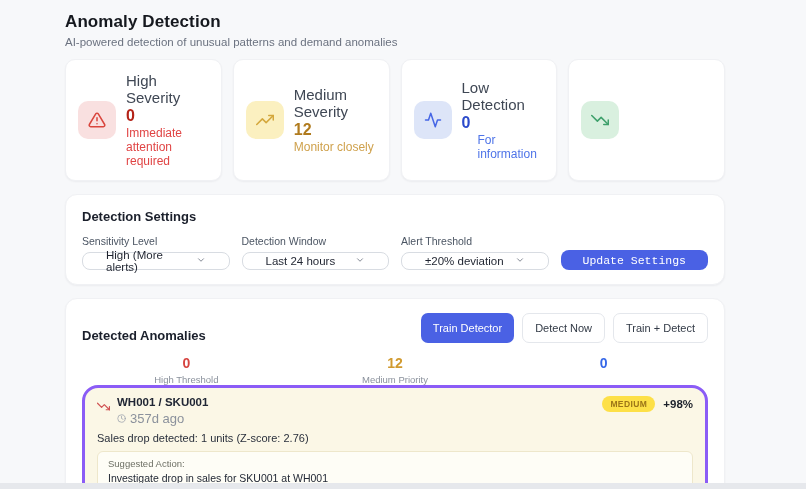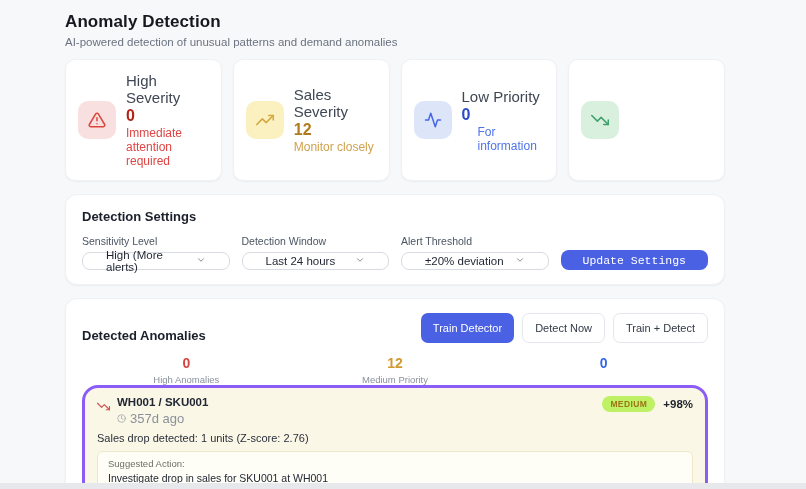--- a/index.html
+++ b/index.html
@@ -80,21 +80,21 @@
     background: #fbf7e6; border: 3px solid #8b5cf6; border-radius: 16px;
     padding: 8px 12px 9px; margin-top: 0;
   }
   .anomaly-top { display: flex; align-items: flex-start; justify-content: space-between; }
   .anomaly-id { display: flex; gap: 7px; }
   .trend-ico { margin-top: 3px; }
   .anomaly-name { font-size: 11.5px; font-weight: 700; color: #202634; }
   .anomaly-time { display: flex; align-items: center; gap: 4px; margin-top: 3px; color: #8b919c; font-size: 13px; }
   .anomaly-right { display: flex; align-items: center; gap: 8px; }
   .badge {
-    background: #bef264; color: #9c7518; font-size: 8.5px; font-weight: 700;
+    background: #fde047; color: #9c7518; font-size: 8.5px; font-weight: 700;
     letter-spacing: .4px; padding: 3px 8px; border-radius: 10px;
   }
   .pct { font-size: 11.5px; font-weight: 700; color: #1c212b; }
   .anomaly-desc { font-size: 11px; color: #2a303c; margin-top: 6px; }
   .action-box {
     background: #fefdf6; border: 1px solid #eee7cb; border-radius: 6px;
     padding: 6px 10px; margin-top: 7px;
   }
   .action-label { font-size: 9.5px; color: #6d6f64; }
   .action-text { font-size: 10.5px; color: #232936; margin-top: 3px; }
@@ -127,34 +127,34 @@
     </div>
 
     <div class="stat-card c-amber">
       <div class="stat-icon">
         <svg width="18" height="18" viewBox="0 0 24 24" fill="none" stroke="#d4a73c" stroke-width="2" stroke-linecap="round" stroke-linejoin="round">
             <polyline points="23 6 13.5 15.5 8.5 10.5 1 18"></polyline>
             <polyline points="17 6 23 6 23 12"></polyline>
           </svg>
       </div>
       <div>
-        <div class="stat-label">Sales Severity</div>
+        <div class="stat-label">Medium Severity</div>
         <div class="stat-value">12</div>
         <div class="stat-sub">Monitor closely</div>
       </div>
     </div>
 
     <div class="stat-card c-blue">
       <div class="stat-icon">
         <svg width="18" height="18" viewBox="0 0 24 24" fill="none" stroke="#4666e5" stroke-width="2" stroke-linecap="round" stroke-linejoin="round">
             <polyline points="22 12 18 12 15 21 9 3 6 12 2 12"></polyline>
           </svg>
       </div>
       <div>
-        <div class="stat-label">Low Priority</div>
+        <div class="stat-label">Low Detection</div>
         <div class="stat-value">0</div>
         <div class="stat-sub">For information</div>
       </div>
     </div>
 
     <div class="stat-card c-green">
       <div class="stat-icon">
         <svg width="18" height="18" viewBox="0 0 24 24" fill="none" stroke="#3ea06b" stroke-width="2" stroke-linecap="round" stroke-linejoin="round">
             <polyline points="23 18 13.5 8.5 8.5 13.5 1 6"></polyline>
             <polyline points="17 18 23 18 23 12"></polyline>
@@ -203,21 +203,21 @@
       <div class="header-buttons">
         <button class="btn btn-primary hbtn">Train Detector</button>
         <button class="btn btn-outline hbtn">Detect Now</button>
         <button class="btn btn-outline hbtn">Train + Detect</button>
       </div>
     </div>
 
     <div class="summary">
       <div>
         <div class="summary-value sv-red">0</div>
-        <div class="summary-label">High Anomalies</div>
+        <div class="summary-label">High Threshold</div>
       </div>
       <div>
         <div class="summary-value sv-amber">12</div>
         <div class="summary-label">Medium Priority</div>
       </div>
       <div>
         <div class="summary-value sv-blue">0</div>
       </div>
     </div>
 

